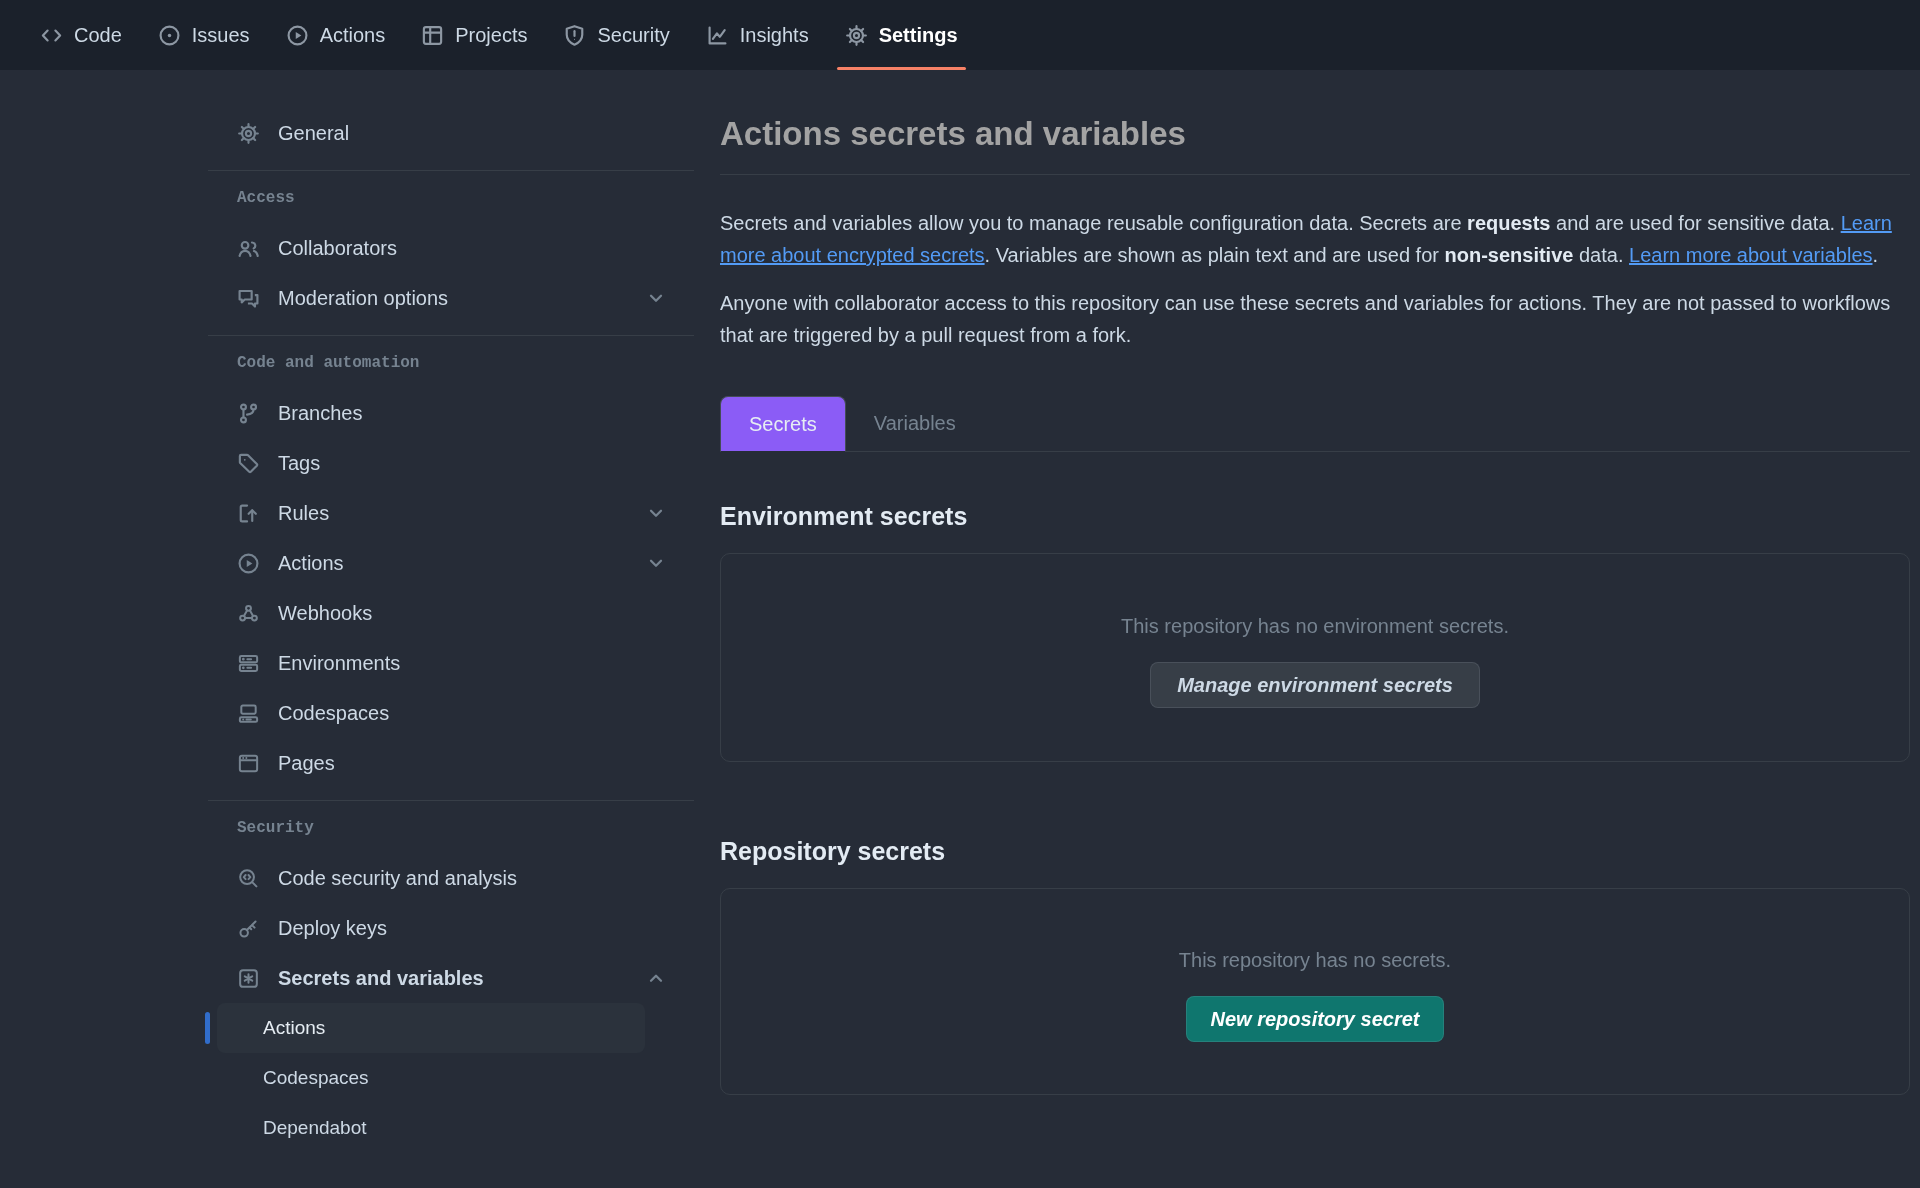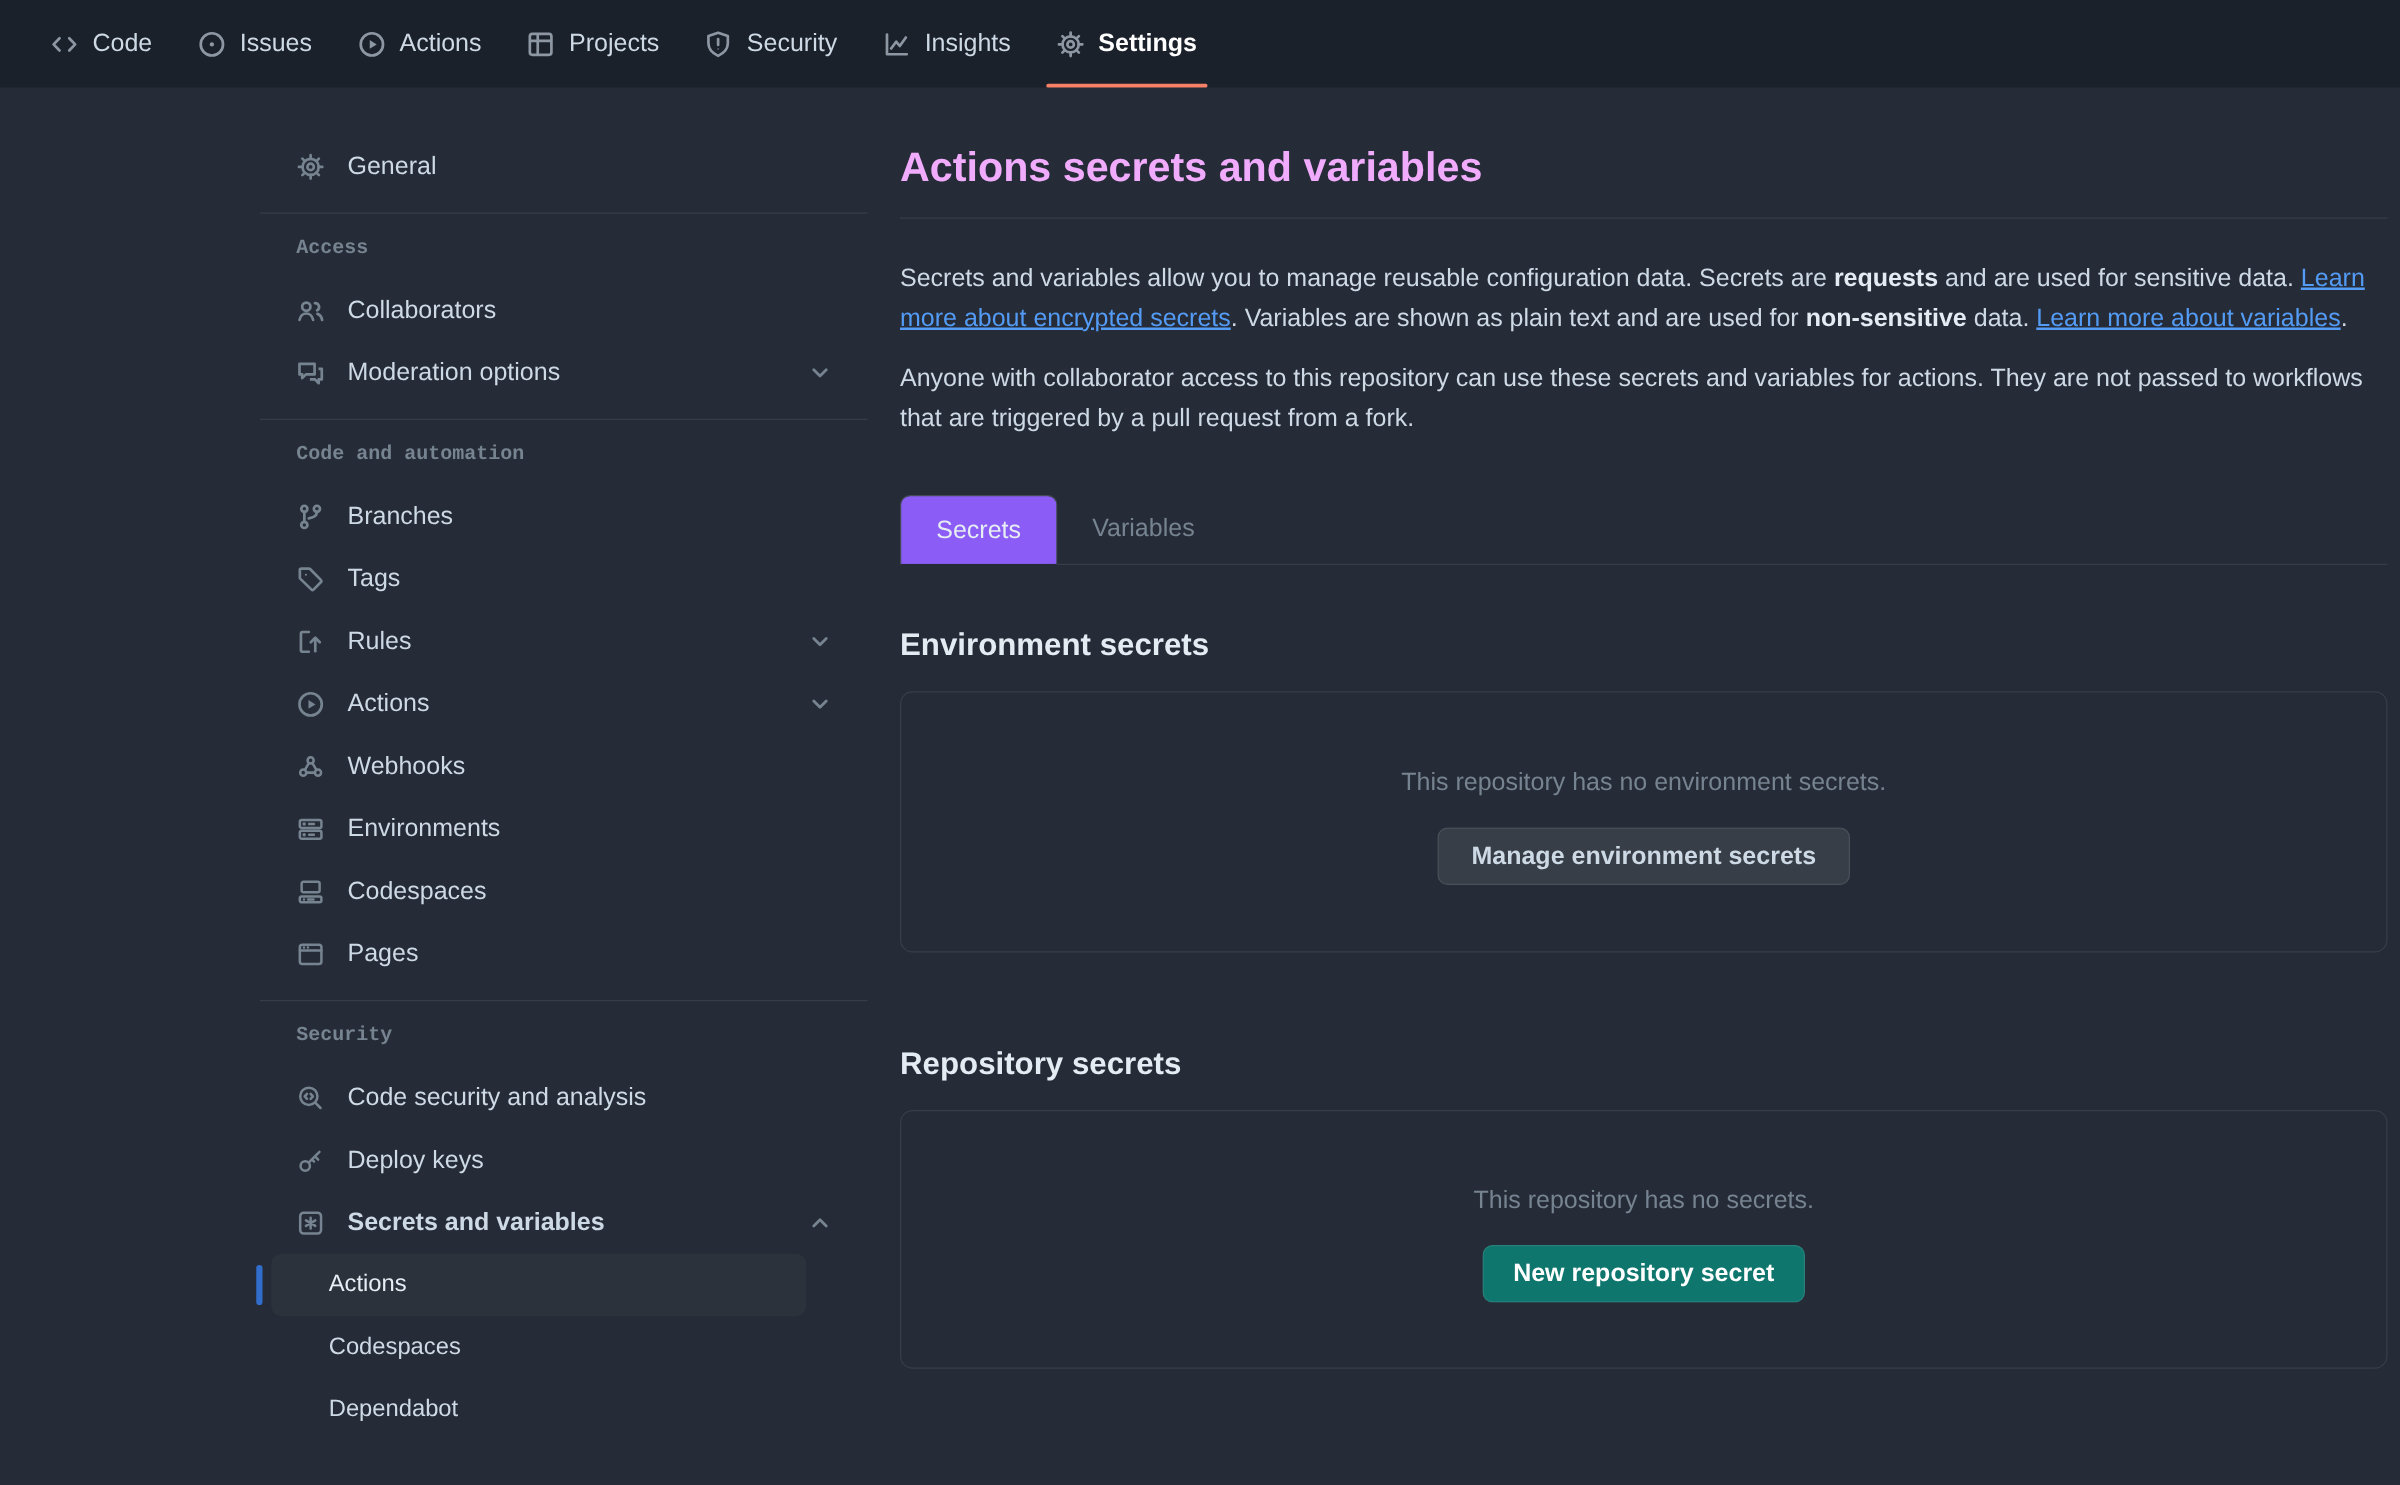--- a/index.html
+++ b/index.html
@@ -66,21 +66,21 @@
   .sub-item.selected::before {
     content: ""; position: absolute; left: -12px; top: 9px;
     width: 5px; height: 32px; border-radius: 3px; background: #316dca;
   }
 
   
   .main { margin-left: 26px; width: 1190px; }
   .page-title {
     margin: 6px 0 0; padding-bottom: 20px;
     border-bottom: 1px solid #373e47;
-    font-size: 33px; font-weight: 600; color: #f0abfc; line-height: 40px;
+    font-size: 33px; font-weight: 600; color: #a3a3a3; line-height: 40px;
   }
   .intro p { font-size: 20px; line-height: 32px; margin: 0; }
   .intro .p1 { margin-top: 32px; }
   .intro .p2 { margin-top: 16px; }
   .intro strong { color: #e3ebf3; }
   .intro a { color: #539bf5; text-decoration: underline; cursor: pointer; }
 
   .tabnav {
     margin-top: 44px;
     display: flex; align-items: flex-end;
@@ -108,21 +108,21 @@
     border: 1px solid #373e47; border-radius: 10px;
     display: flex; flex-direction: column; align-items: center; justify-content: center;
     padding-top: 8px;
   }
   .empty-box.repo { height: 207px; }
   .empty-message { font-size: 20px; color: #768390; }
   .btn {
     margin-top: 24px; height: 46px;
     display: inline-flex; align-items: center;
     border-radius: 8px; font-size: 20px; font-weight: 700;
-    cursor: pointer; line-height: 1;
+    cursor: pointer; line-height: 1; font-style: italic;
   }
   .btn-secondary {
     padding: 0 26px;
     background: #373e47; color: #cdd9e5;
     border: 1px solid rgba(205,217,229,0.12);
   }
   .btn-primary {
     padding: 0 24px;
     background: #0f766e; color: #ffffff;
     border: 1px solid rgba(205,217,229,0.12);

